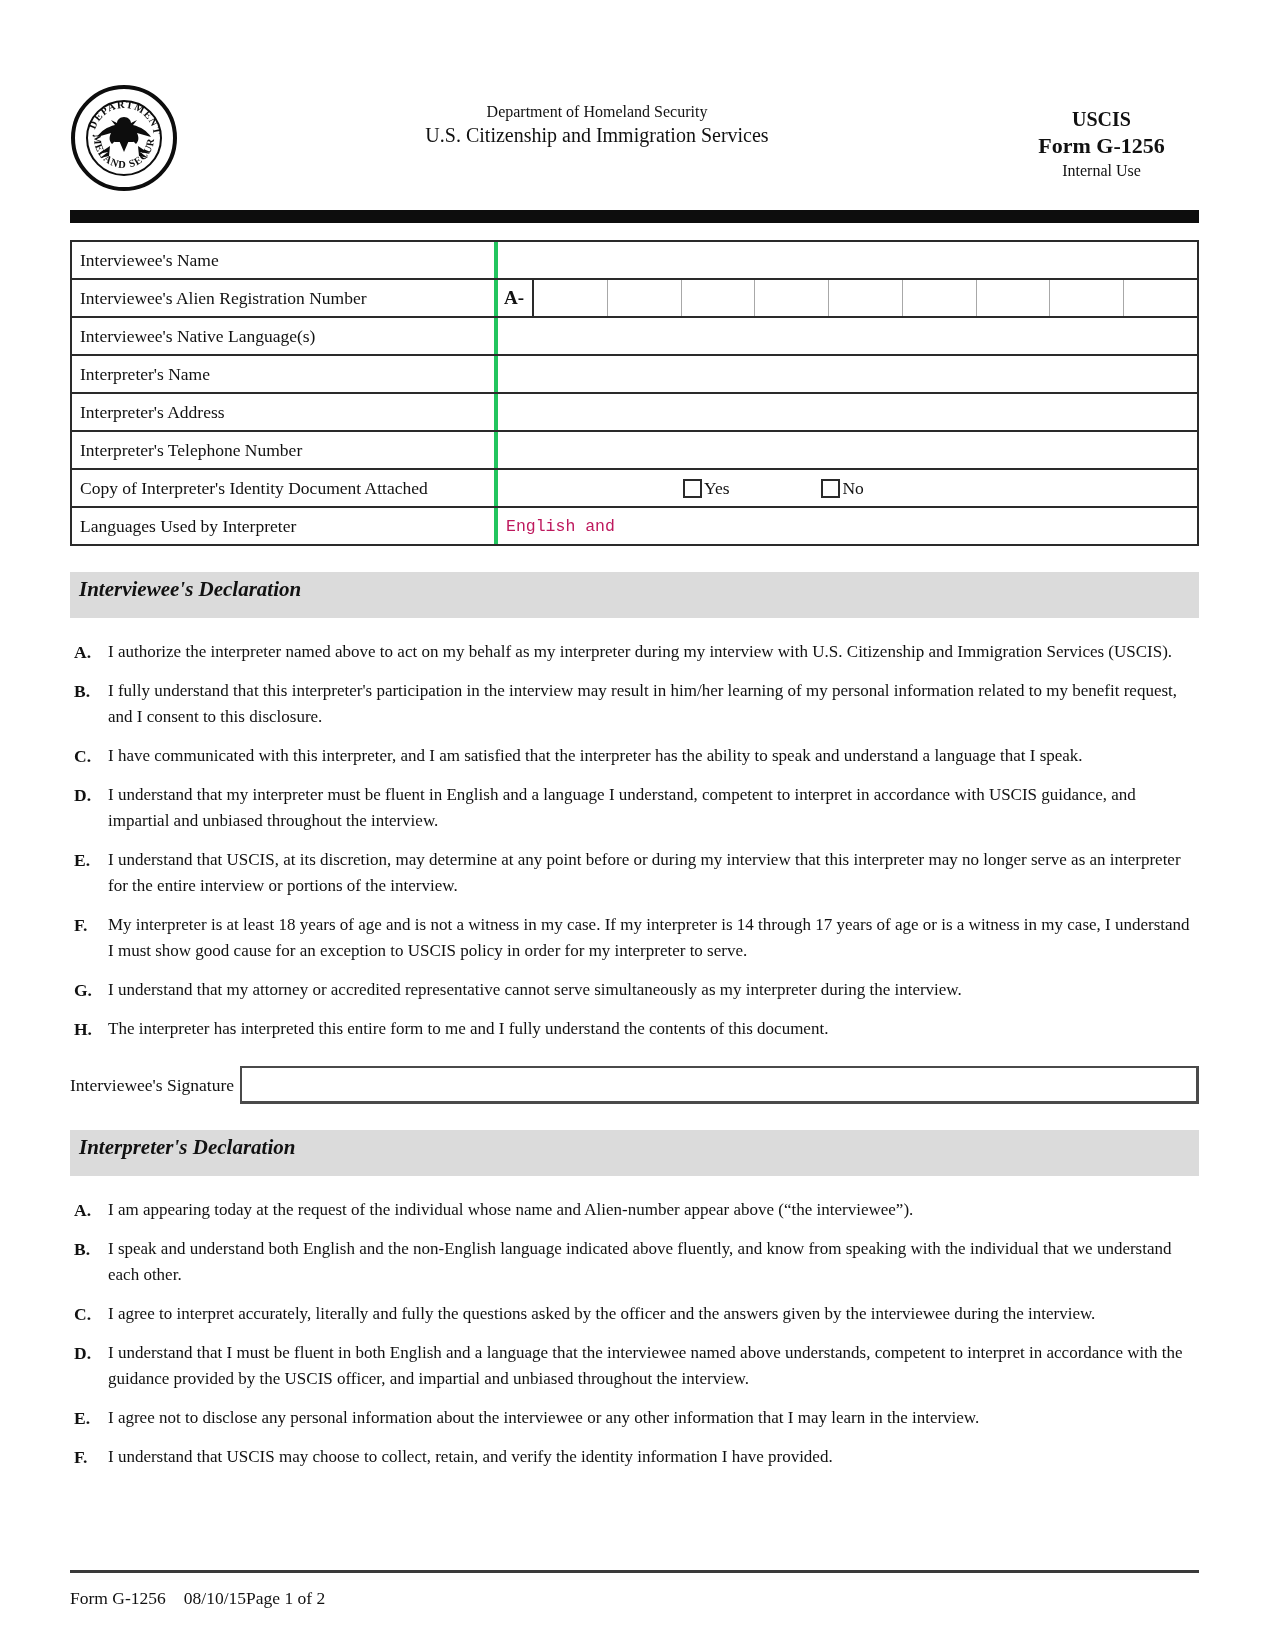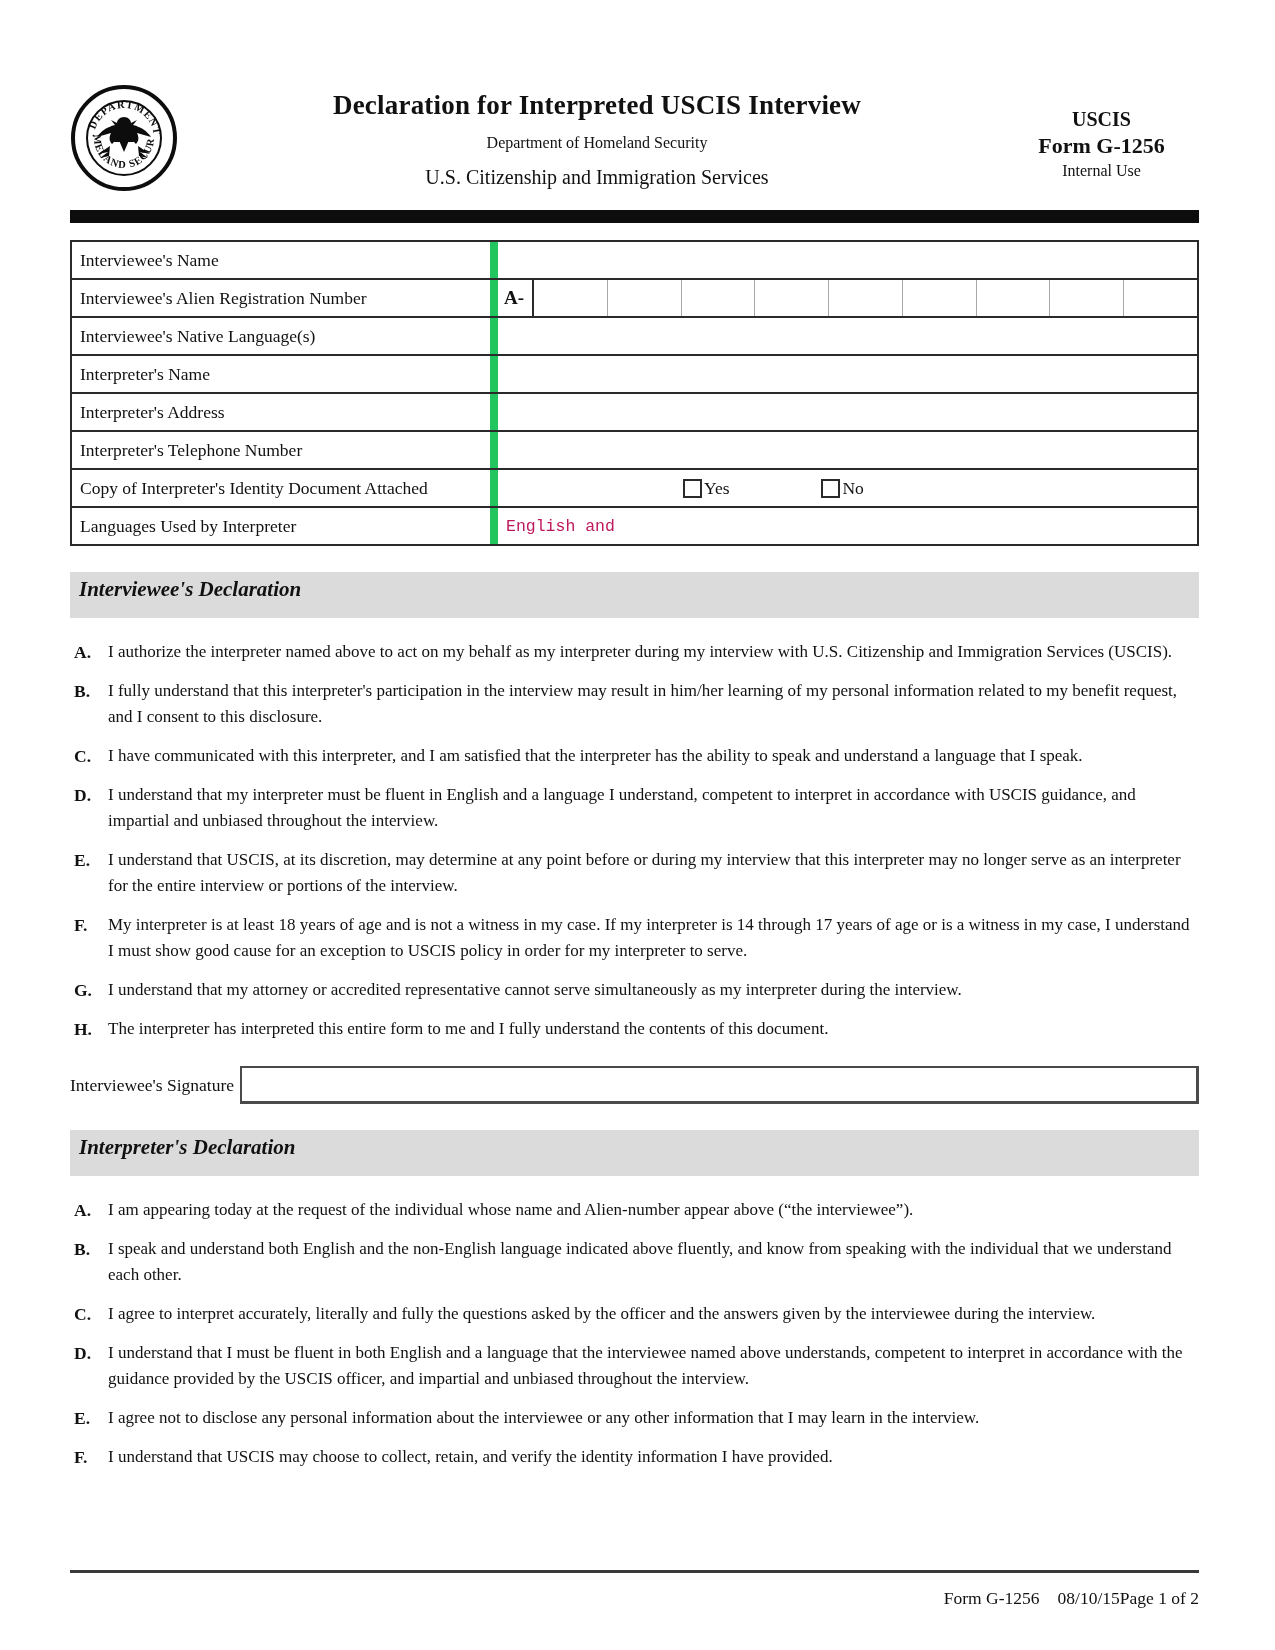--- a/index.html
+++ b/index.html
@@ -20,21 +20,21 @@
     width: 1129px;
     top: 84px;
   }
 
   
   .header { display: flex; align-items: flex-start; }
   .seal-wrap { width: 120px; flex: 0 0 120px; }
   .head-center { flex: 1 1 auto; text-align: center; padding-top: 6px; }
   .doc-title { font-size: 27px; font-weight: bold; letter-spacing: 0.2px; }
   .doc-dept { font-size: 16px; font-weight: normal; margin-top: 13px; }
-  .doc-agency { font-size: 20px; margin-top: 14px; }
+  .doc-agency { font-size: 20px; margin-top: 3px; }
   .head-right { flex: 0 0 195px; text-align: center; padding-top: 24px; }
   .hr-brand { font-size: 20px; font-weight: bold; }
   .hr-form { font-size: 22px; font-weight: bold; margin-top: 2px; }
   .hr-use { font-size: 16px; margin-top: 3px; }
 
   .black-bar { margin-top: 14px; height: 13px; background: #0d0d0d; }
 
   
   .info-table {
     margin-top: 17px;
@@ -42,21 +42,21 @@
   }
   .it-row {
     display: flex;
     height: 36px;
     border-top: 2px solid #2a2a2a;
     align-items: stretch;
   }
   .it-row:first-child { border-top: none; }
   .it-label {
     flex: 0 0 426px;
-    border-right: 8px solid #22c55e;
+    border-right: 4px solid #22c55e;
     font-size: 17.5px;
     display: flex;
     align-items: center;
     padding-left: 8px;
     box-sizing: border-box;
   }
   .it-value { flex: 1 1 auto; display: flex; align-items: center; }
 
   .anum-wrap { display: flex; width: 100%; height: 100%; align-items: stretch; }
   .anum-prefix {
@@ -121,21 +121,21 @@
     border: 2px solid #4a4a4a;
     border-right-width: 3px;
     border-bottom-width: 3px;
     box-sizing: border-box;
   }
 
   
   .footer { position: absolute; left: 70px; width: 1129px; top: 1570px; }
   .footer-rule { border-top: 3px solid #3a3a3a; }
   .footer-line {
-    display: flex; justify-content: flex-end;
+    display: flex; justify-content: flex-start;
     margin-top: 15px; font-size: 17.5px; font-family: Liberation Serif, serif;
   }
   .footer-left span { margin-right: 18px; }
   .footer-left span:last-child { margin-right: 0; }
 </style>
 </head>
 <body>
 
 <div class="page">
   <div class="content">
@@ -157,21 +157,20 @@
           </text>
 
           <g fill="#0d0d0d">
             <path d="M54 33 c4 0 7 3 7 6 l6 -3 -4 5 c8 2 14 6 18 12 l-14 -4 c2 4 2 8 -1 11 l-6 -6 -6 14 -6 -14 -6 6 c-3 -3 -3 -7 -1 -11 l-14 4 c4 -6 10 -10 18 -12 l-4 -5 6 3 c0 -3 3 -6 7 -6 z"></path>
             <rect x="44" y="48" width="20" height="10" rx="1"></rect>
             <path d="M40 62 l-12 8 10 -2 -8 6 9 -2 M68 62 l12 8 -10 -2 8 6 -9 -2"></path>
           </g>
         </svg>
       </div>
       <div class="head-center">
-        <div class="doc-title">Declaration for Interpreted USCIS Interview</div>
         <div class="doc-dept">Department of Homeland Security</div>
         <div class="doc-agency">U.S. Citizenship and Immigration Services</div>
       </div>
       <div class="head-right">
         <div class="hr-brand">USCIS</div>
         <div class="hr-form">Form G-1256</div>
         <div class="hr-use">Internal Use</div>
       </div>
     </div>
 

